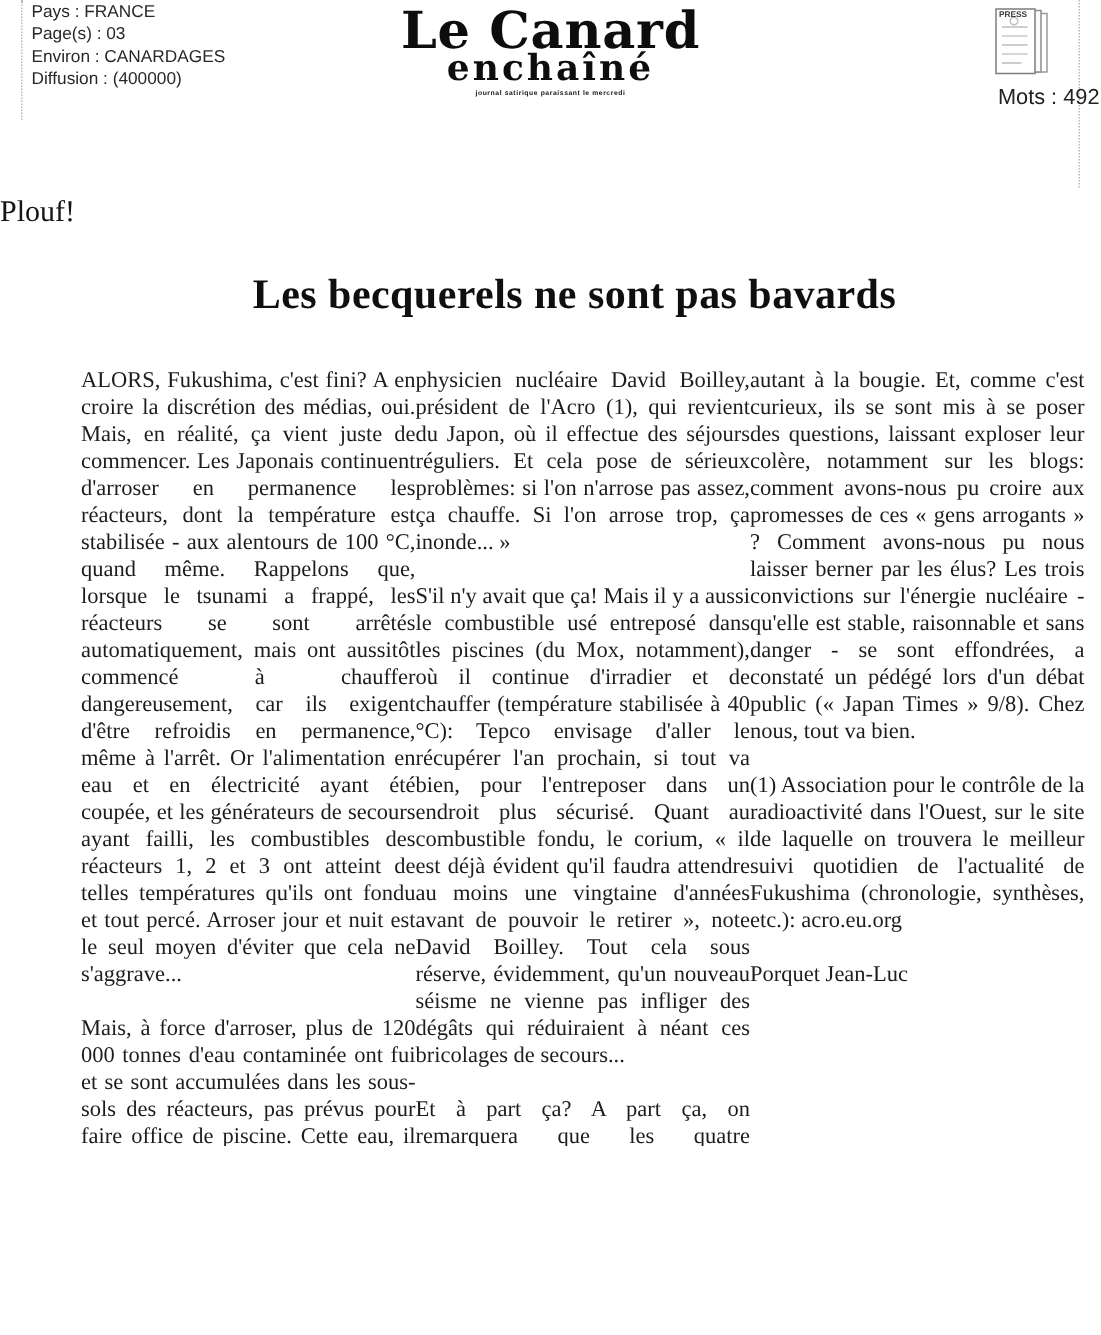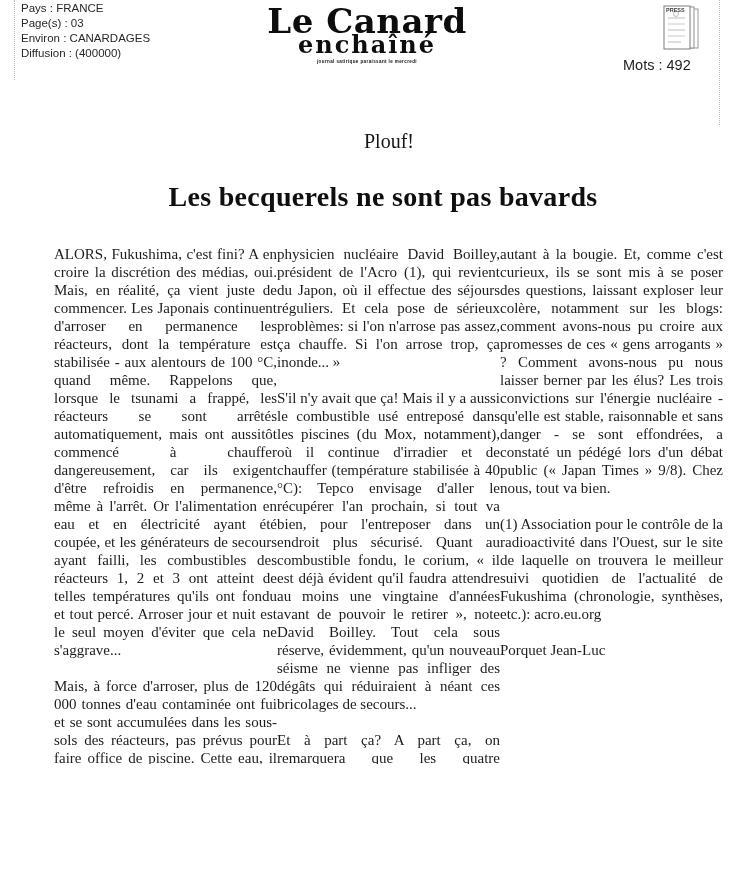--- a/index.html
+++ b/index.html
@@ -28,27 +28,27 @@
     font-family:"DejaVu Serif", serif; font-weight:900;
     font-size:24px; line-height:1; margin-top:-5px; letter-spacing:2px; color:#0d0d0d;
   }
   .logo-tagline {
     font-family:"Liberation Sans", sans-serif; font-weight:bold;
     font-size:4.5px; letter-spacing:0.4px; color:#111; margin-top:2px;
   }
 
   .press-icon { position:absolute; left:651px; top:2px; }
   .word-count {
-    position:absolute; left:623px; top:57px; width:110px; text-align:left;
+    position:absolute; left:623px; top:57px; width:110px; text-align:right;
     font-family:"Liberation Sans", sans-serif; font-size:14.5px; color:#222;
   }
 
   .kicker {
-    position:absolute; left:0; right:0; top:130px; text-align:center;
-    font-size:20px; color:#151515;padding-left:44px;
+    position:absolute; left:0; right:0; top:130px; text-align:left;
+    font-size:20px; color:#151515;
   }
   .title {
     position:absolute; left:0; right:0; top:181px; text-align:center;
     font-size:28px; font-weight:bold; letter-spacing:0.3px; margin:0; color:#0f0f0f;padding-left:32px;
   }
 
   .cols {
     position:absolute; left:18px; top:245px; width:703px;
     display:flex; margin-left:36px;
   }

